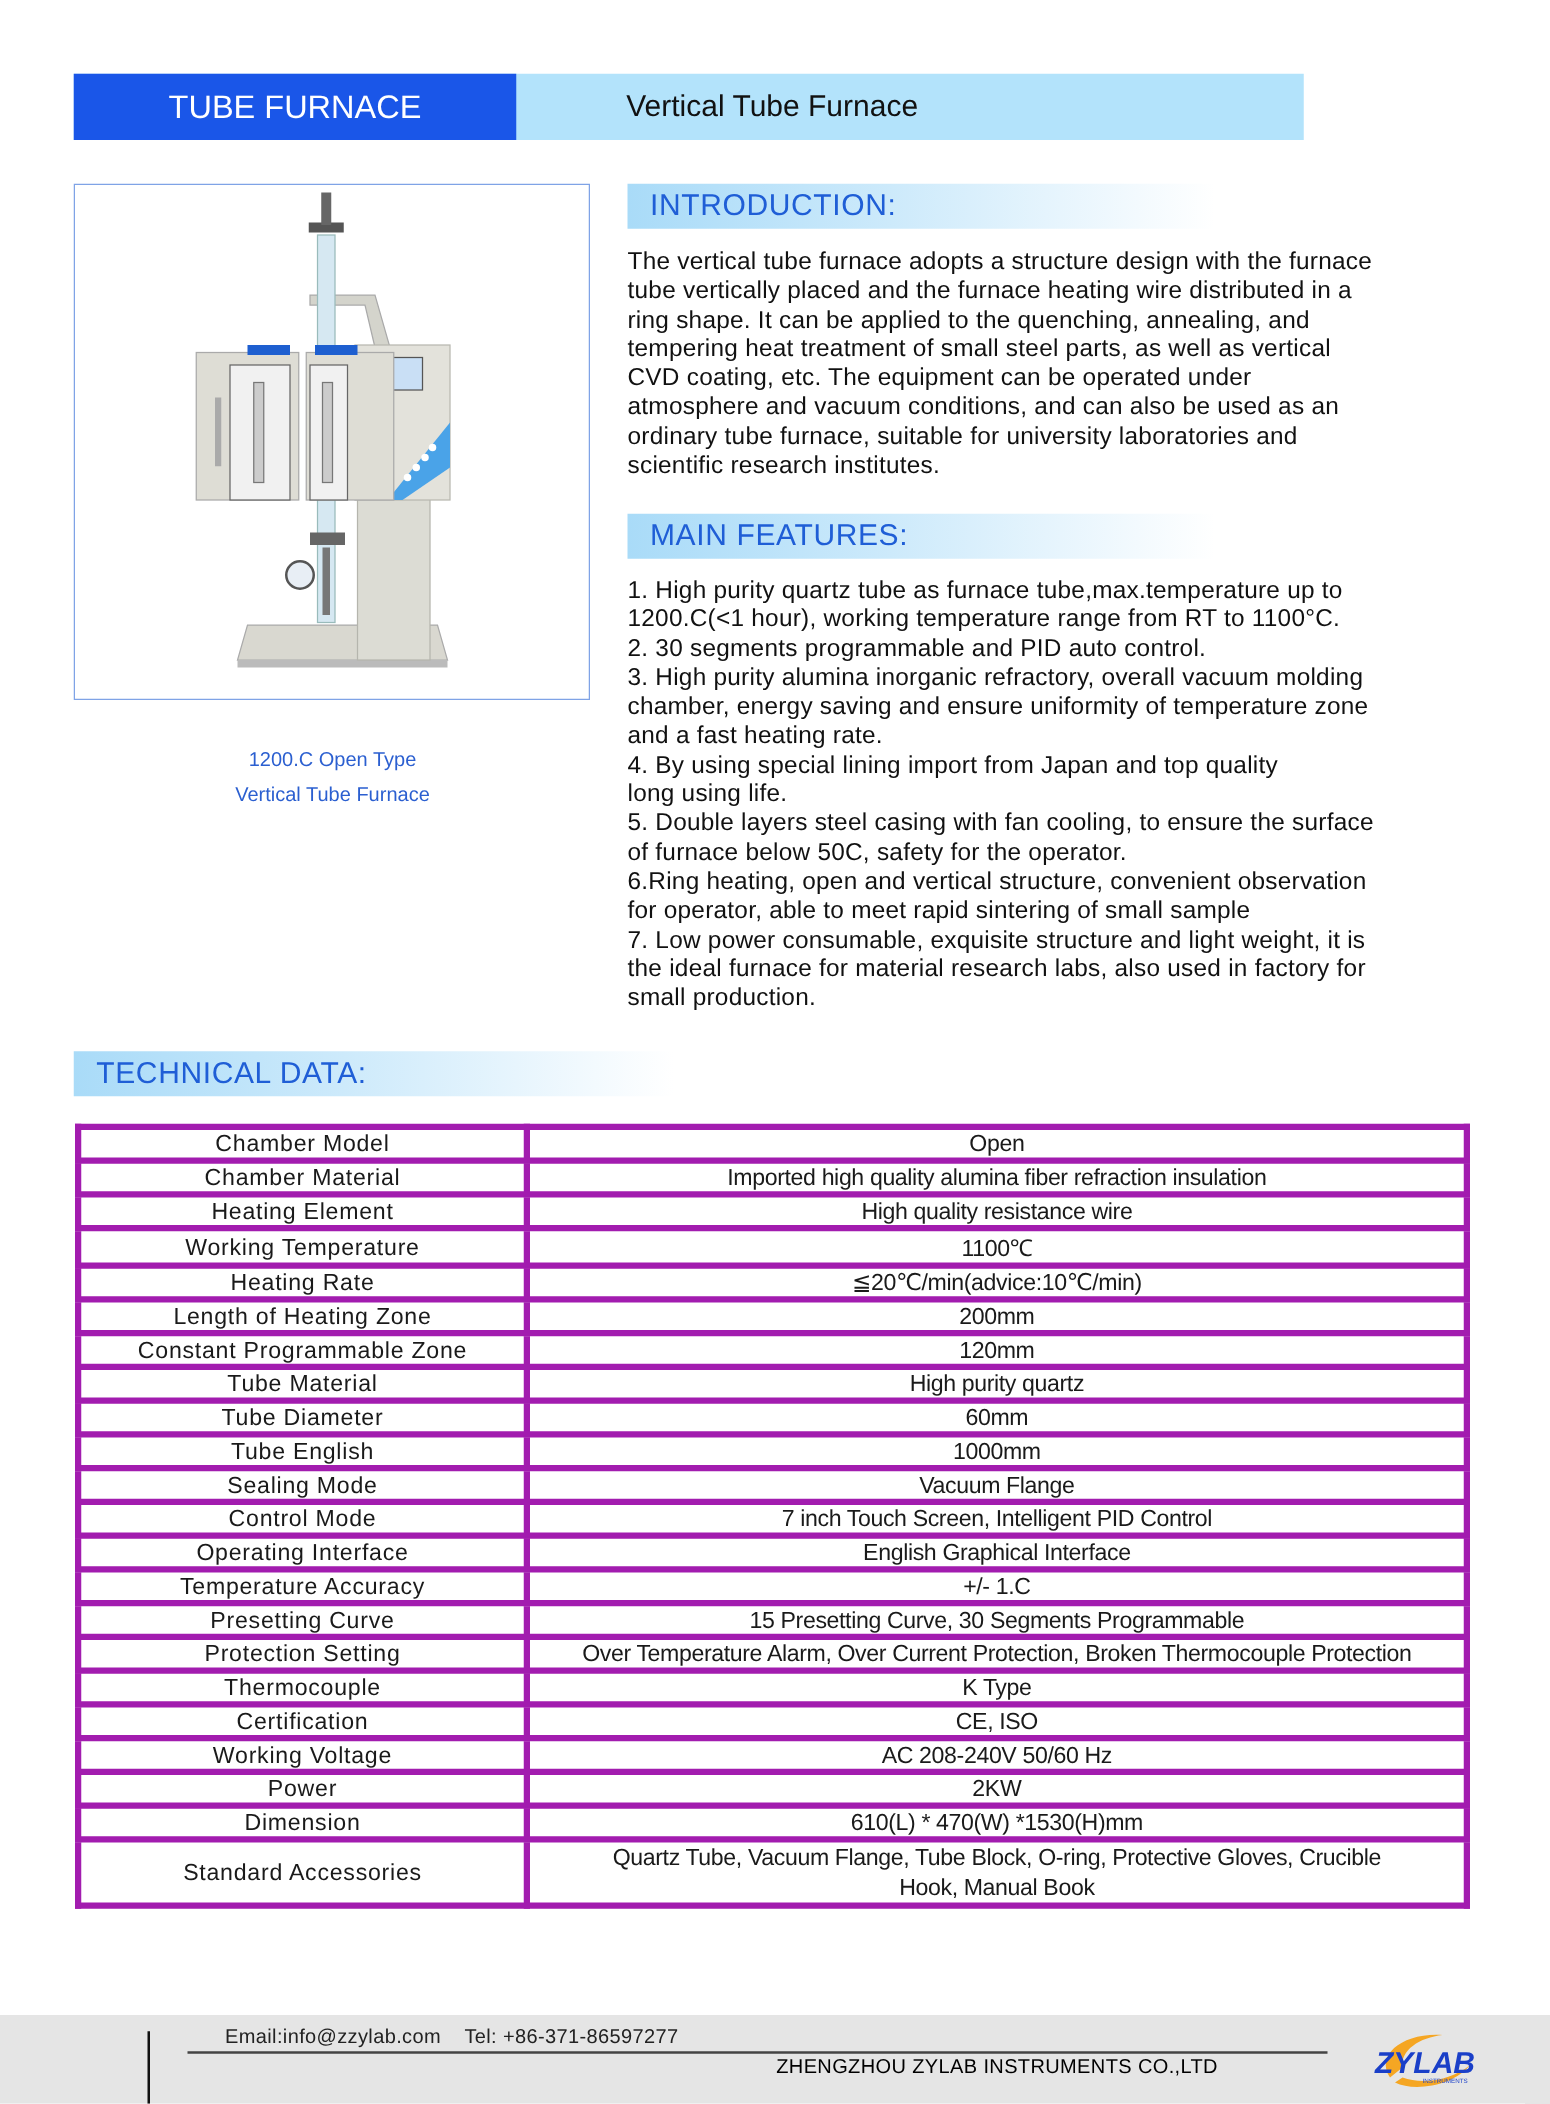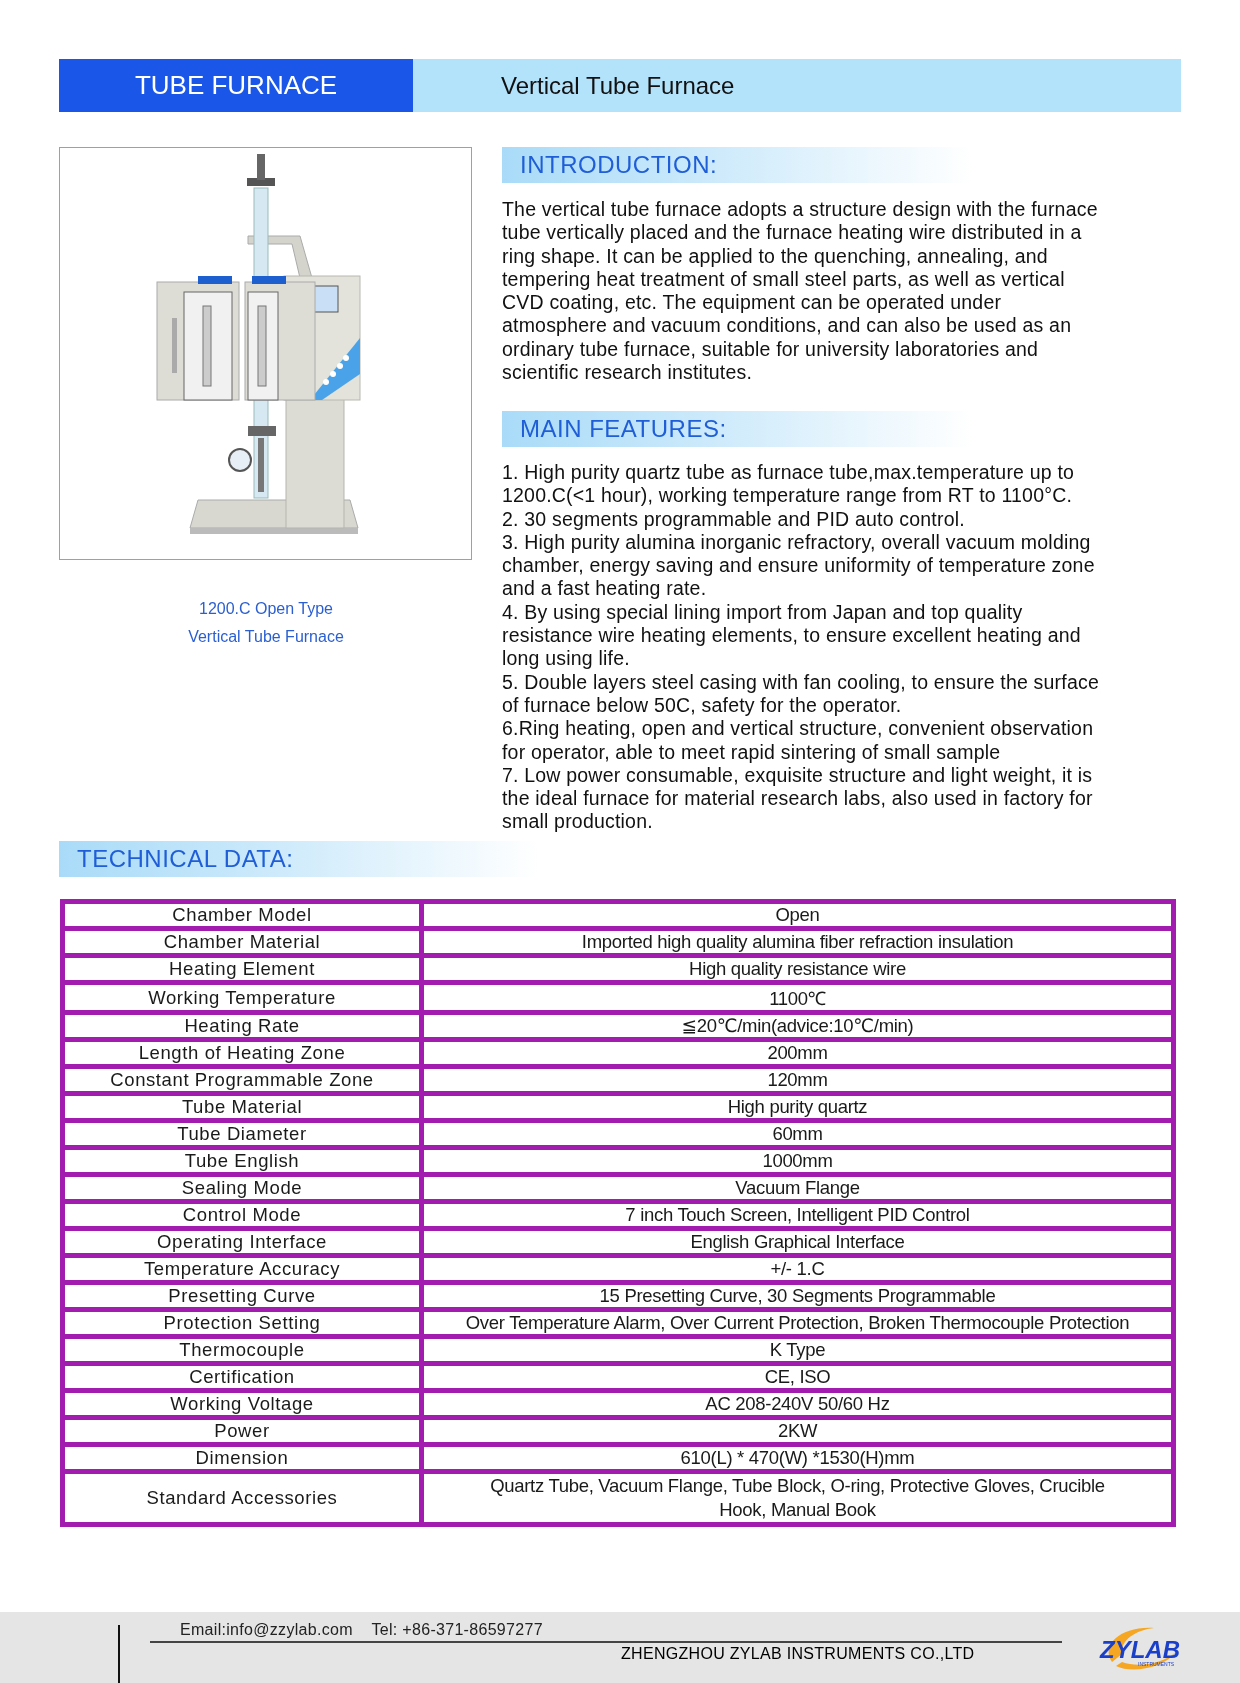--- a/index.html
+++ b/index.html
@@ -1,21 +1,21 @@
 <!DOCTYPE html>
 <html><head>
 <meta charset="utf-8">
 <style>
   html, body { margin:0; padding:0; }
   body { width:1240px; height:1683px; position:relative; background:#ffffff; overflow:hidden;
          font-family:"Liberation Sans", sans-serif; color:#1a1a1a; }
   .abs { position:absolute; }
 
   
-  .hdr { left:59px; top:59px; width:1122px; height:53px; background:#b3e3fb; }
+  .hdr { left:59px; top:59px; width:984px; height:53px; background:#b3e3fb; }
   .hdr-left { position:absolute; left:0; top:0; width:354px; height:53px; background:#1a56e8;
               color:#ffffff; font-size:26px; display:flex; align-items:center; justify-content:center; }
   .hdr-right { position:absolute; left:442px; top:0; height:53px; display:flex; align-items:center;
                font-size:24px; color:#111; }
 
   
   .img-box { left:59px; top:147px; width:413px; height:413px; border:1px solid #7fa3e6; box-sizing:border-box; background:#fff; }
   .caption { left:59px; top:595px; width:414px; text-align:center; color:#2b5fd0; font-size:16px; line-height:28px; }
 
   
@@ -113,21 +113,20 @@
 
 <div class="abs sec sec-feat">MAIN FEATURES:</div>
 <div class="abs para feat-text">
   <div>1. High purity quartz tube as furnace tube,max.temperature up to</div>
   <div>1200.C(&lt;1 hour), working temperature range from RT to 1100°C.</div>
   <div>2. 30 segments programmable and PID auto control.</div>
   <div>3. High purity alumina inorganic refractory, overall vacuum molding</div>
   <div>chamber, energy saving and ensure uniformity of temperature zone</div>
   <div>and a fast heating rate.</div>
   <div>4. By using special lining import from Japan and top quality</div>
-  <div>resistance wire heating elements, to ensure excellent heating and</div>
   <div>long using life.</div>
   <div>5. Double layers steel casing with fan cooling, to ensure the surface</div>
   <div>of furnace below 50C, safety for the operator.</div>
   <div>6.Ring heating, open and vertical structure, convenient observation</div>
   <div>for operator, able to meet rapid sintering of small sample</div>
   <div>7. Low power consumable, exquisite structure and light weight, it is</div>
   <div>the ideal furnace for material research labs, also used in factory for</div>
   <div>small production.</div>
 </div>
 

